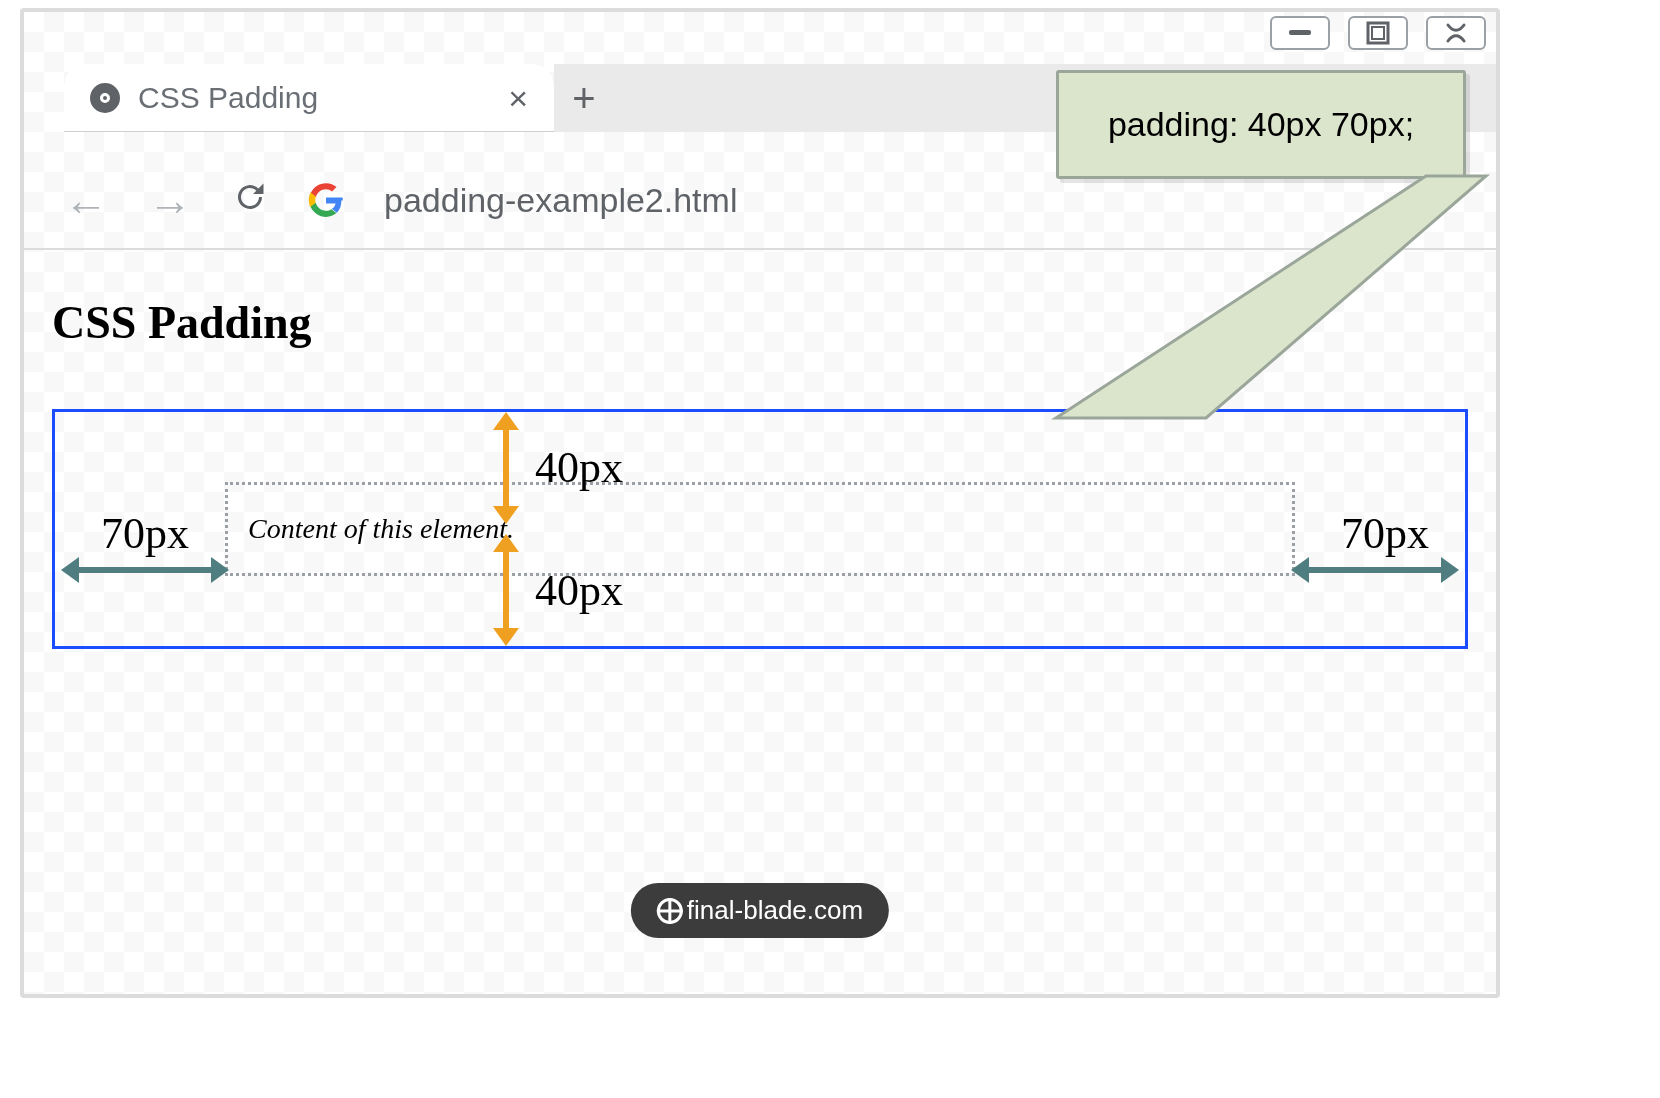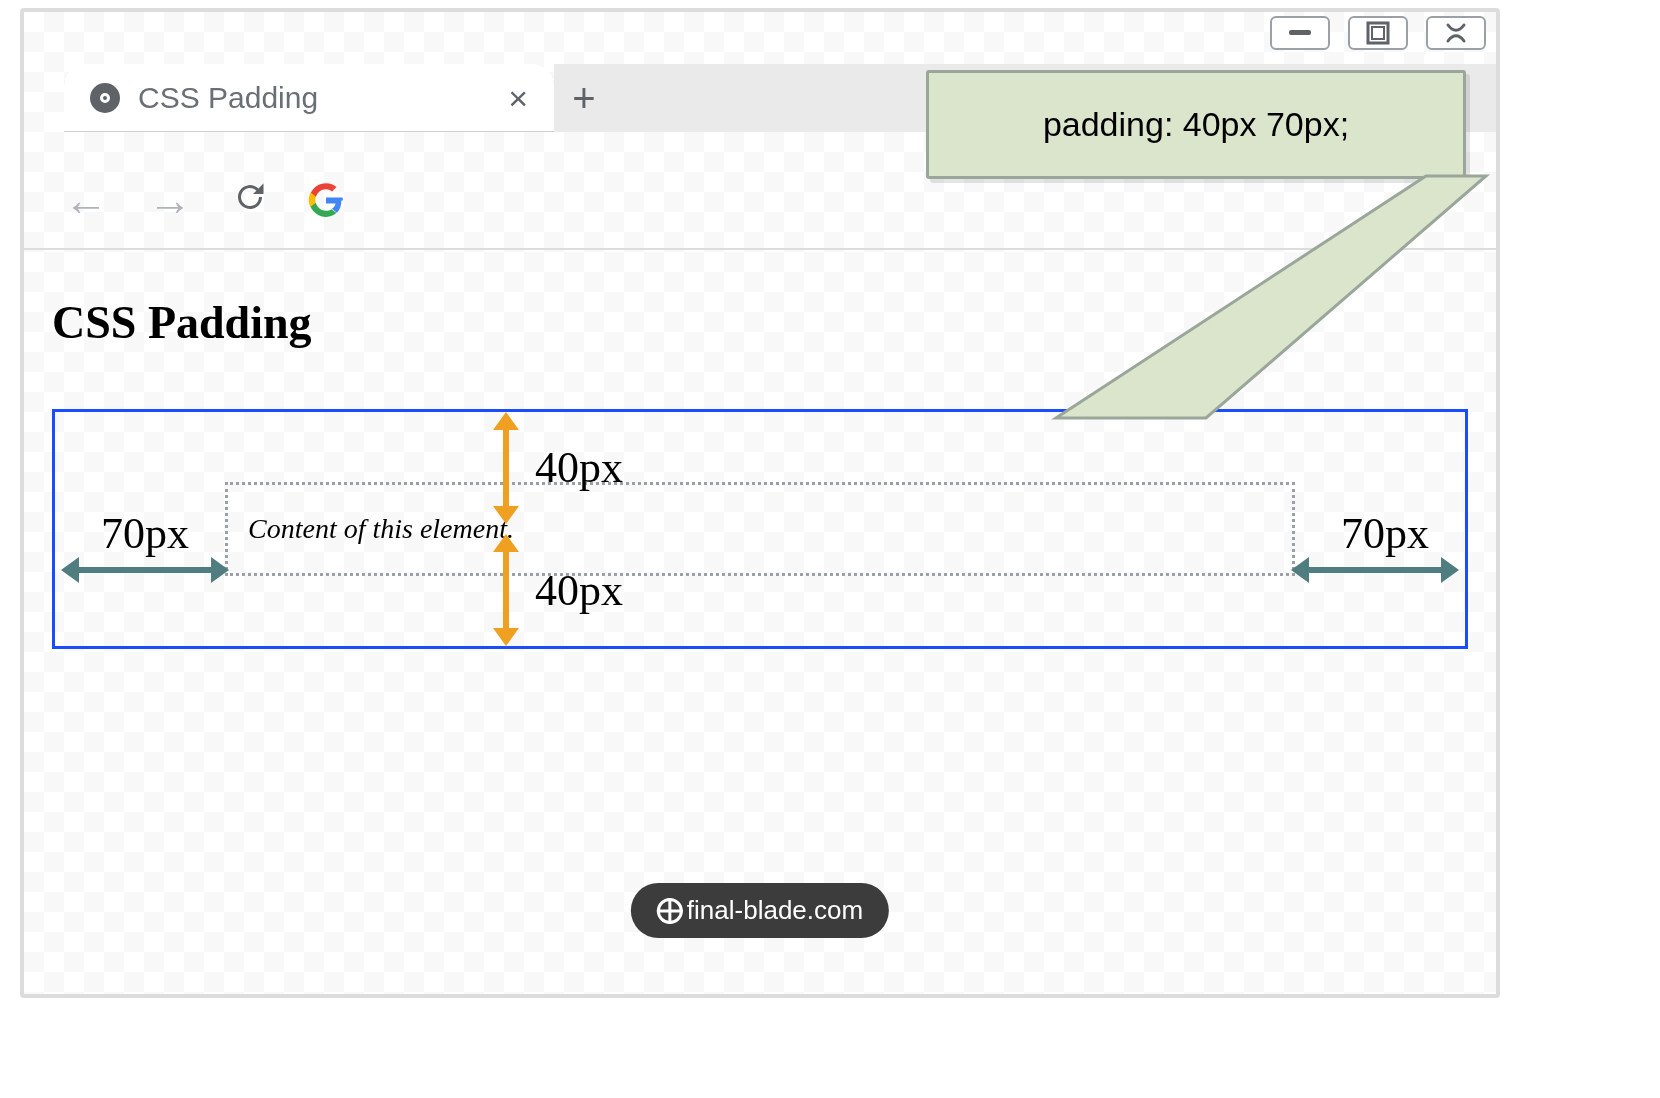--- a/index.html
+++ b/index.html
@@ -197,21 +197,21 @@
   .h-arrow::before { left:-14px; border-right:18px solid #4f7d80; }
   .h-arrow::after  { right:-14px; border-left:18px solid #4f7d80; }
   .ha-left  { left: 20px;  width: 140px; }
   .ha-right { right: 20px; width: 140px; }
   .ha-left + .arrow-label  { left: 46px;  top: 102px; }
   .ha-right + .arrow-label { right: 36px; top: 102px; }
   
   .callout-wrap {
     position:absolute;
     top: 58px; right: 30px;
-    width: 540px;
+    width: 410px;
   }
   .callout {
     background:#dbe5cc;
     border:3px solid #9aa69a;
     border-radius:3px;
     padding: 32px 20px;
     font-family: Arial, sans-serif;
     font-size: 34px;
     color:#000;
     text-align:center;
@@ -294,20 +294,21 @@
         </svg>
     </span>
     <span class="g-icon">
       <svg viewBox="0 0 48 48">
         <path fill="#EA4335" d="M24 9.5c3.9 0 6.6 1.7 8.1 3.1l5.9-5.9C34.3 3.4 29.7 1.5 24 1.5 14.8 1.5 6.9 7 3.5 15l6.9 5.4C12 14 17.5 9.5 24 9.5z"></path>
         <path fill="#4285F4" d="M46.5 24.5c0-1.6-.1-2.8-.4-4H24v8h12.7c-.5 3-2.3 5.6-5 7.3l6.7 5.2c4.3-4 6.1-9.9 6.1-16.5z"></path>
         <path fill="#FBBC05" d="M10.4 28.6c-.5-1.5-.8-3-.8-4.6s.3-3.1.8-4.6L3.5 14C1.8 17.1 1 20.5 1 24s.8 6.9 2.5 10l6.9-5.4z"></path>
         <path fill="#34A853" d="M24 46.5c5.7 0 10.4-1.9 13.9-5.1l-6.7-5.2c-1.9 1.3-4.4 2.1-7.2 2.1-6.5 0-12-4.5-13.6-10.7L3.5 33C6.9 41 14.8 46.5 24 46.5z"></path>
       </svg>
     </span>
+    <span class="url">padding-example2.html</span>
   </div>
 
   <div class="page">
     <h2>CSS Padding</h2>
 
     <div class="padding-demo">
       <div class="content-box">Content of this element.</div>
 
       <div class="v-arrow va-top"></div>
       <div class="arrow-label" style="left:480px; top:30px;">40px</div>

